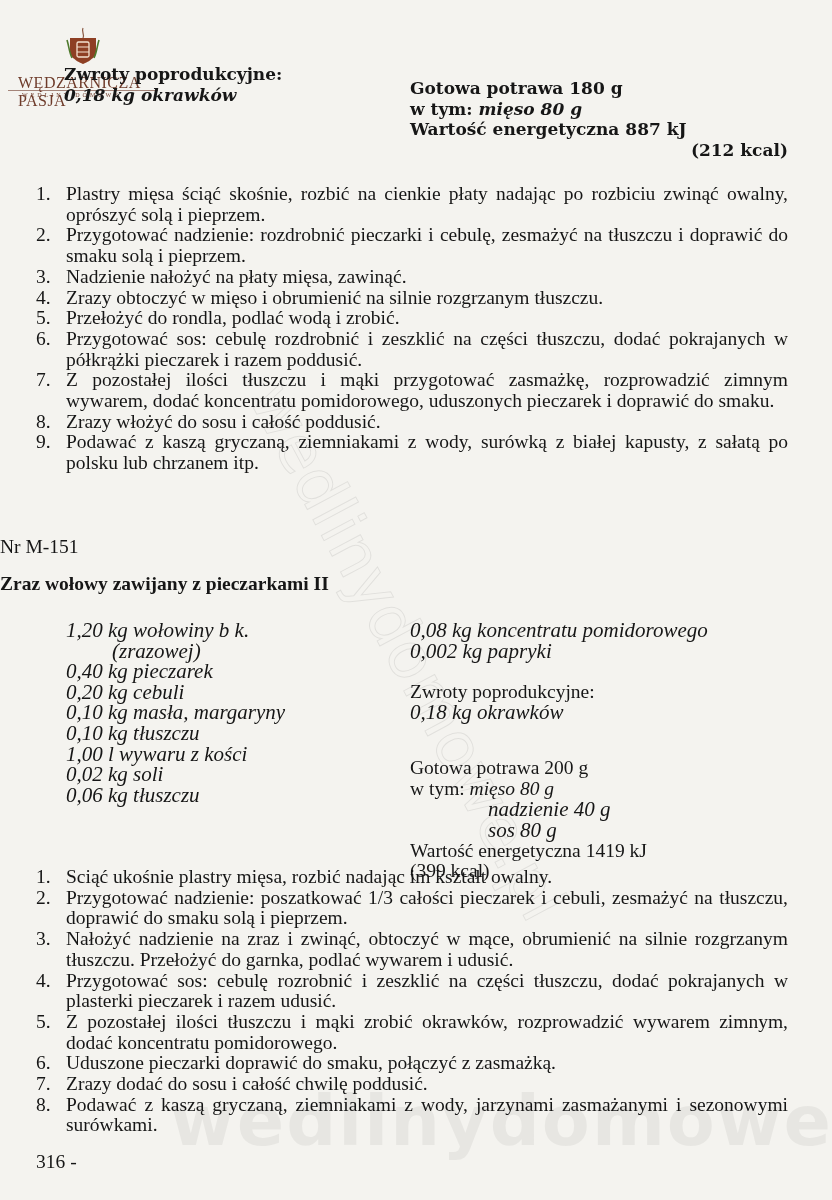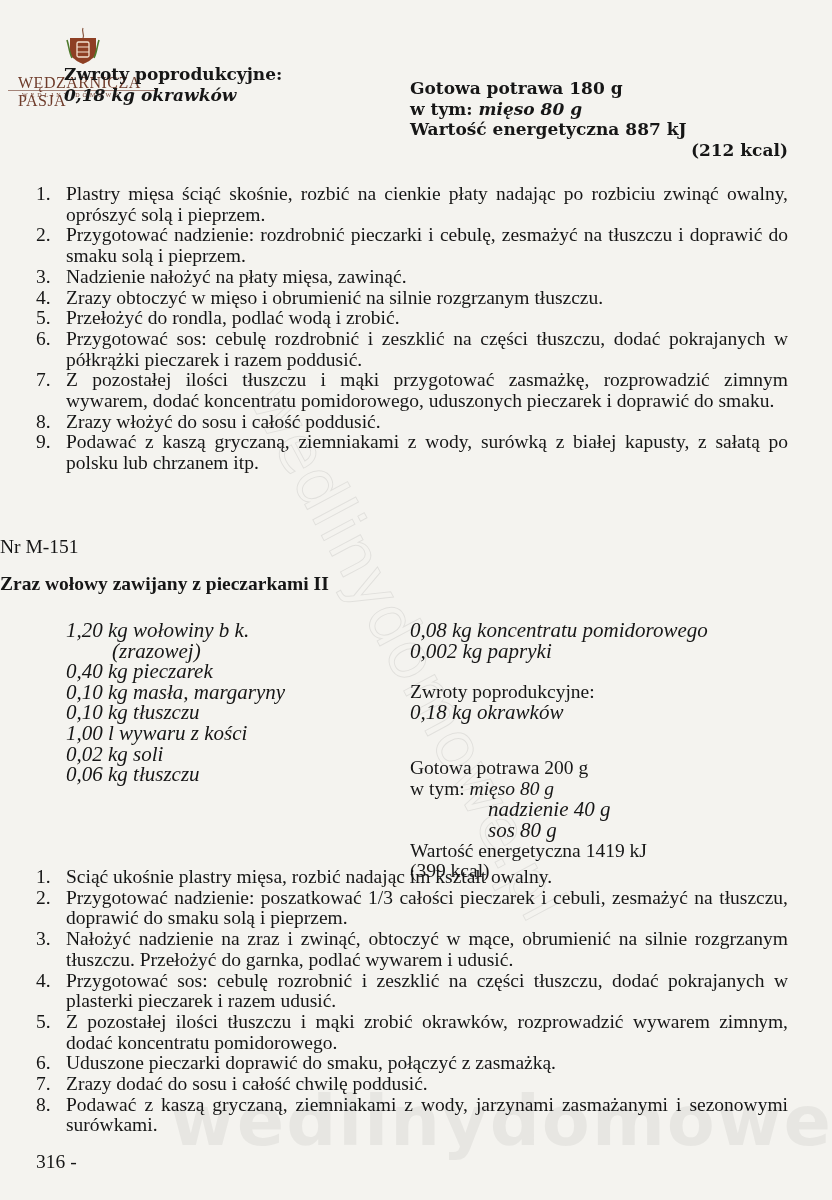--- a/index.html
+++ b/index.html
@@ -77,20 +77,21 @@
     <li><span class="num">9.</span><span>Podawać z kaszą gryczaną, ziemniakami z wody, surówką z białej kapusty, z sałatą po polsku lub chrzanem itp.</span></li>
   </ol>
 
   <div class="center cond" style="top:537px;">Nr M-151</div>
   <div class="center cond bold" style="top:574px;">Zraz wołowy zawijany z pieczarkami II</div>
 
   <div class="blk cond-it" style="left:66px; top:620px; width:320px;">
     <div>1,20 kg wołowiny b k.</div>
     <div style="padding-left:46px;">(zrazowej)</div>
     <div>0,40 kg pieczarek</div>
+    <div>0,20 kg cebuli</div>
     <div>0,10 kg masła, margaryny</div>
     <div>0,10 kg tłuszczu</div>
     <div>1,00 l wywaru z kości</div>
     <div>0,02 kg soli</div>
     <div>0,06 kg tłuszczu</div>
   </div>
 
   <div class="blk" style="left:410px; top:620px; width:380px;">
     <div class="cond-it">0,08 kg koncentratu pomidorowego</div>
     <div class="cond-it">0,002 kg papryki</div>

